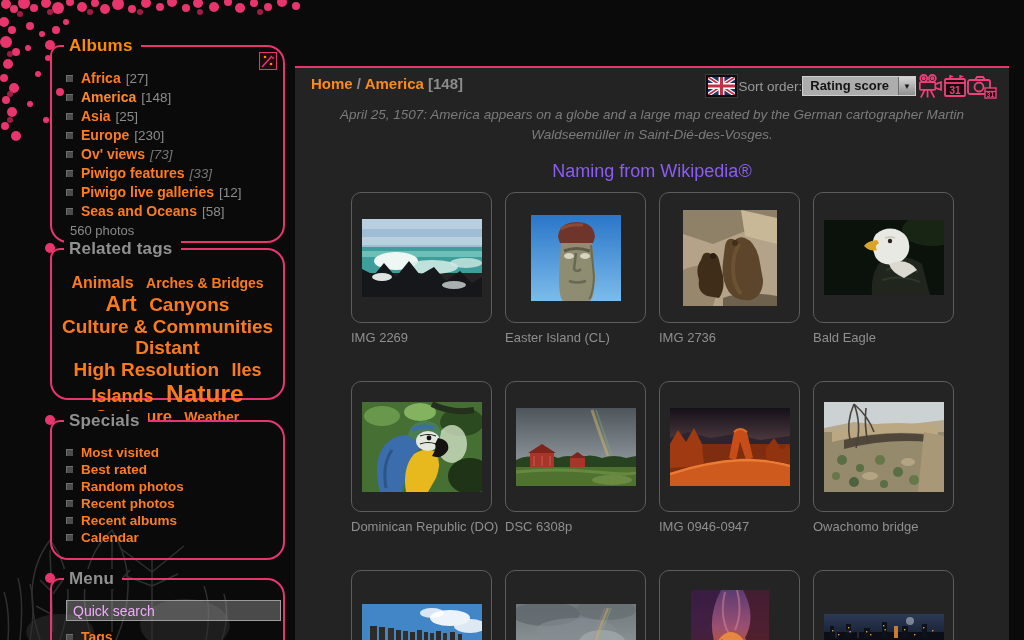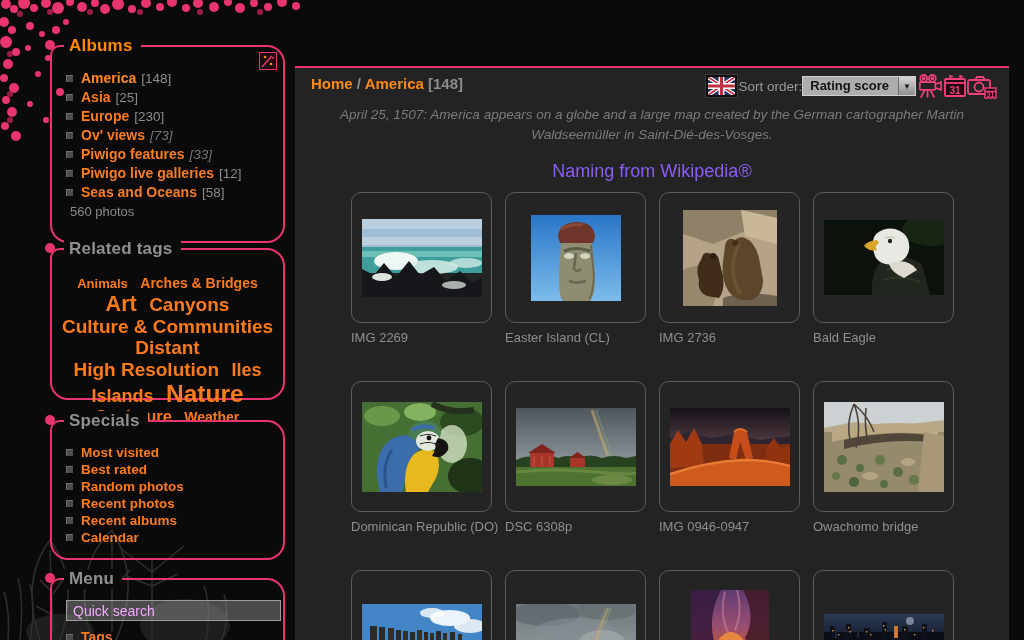--- a/index.html
+++ b/index.html
@@ -44,21 +44,21 @@
     vertical-align:1px;
   }
   .lbl { color:#fc7c1e; font-weight:600; }
   .cur .lbl { font-weight:800; color:#ff8a26; }
   .cnt { color:#8c8c8c; font-weight:400; margin-left:5px; font-size:13.5px; }
   .cnt.it { font-style:italic; color:#757575; }
   .list-footer { color:#8a8a8a; font-size:13px; padding:2px 0 0 4px; }
   
   .cloud { padding:24px 6px 0 6px; text-align:center; line-height:1.12; }
   .tag { color:#fb7a1a; font-weight:600; margin:0 4px; white-space:nowrap; cursor:pointer; }
-  .w1{font-size:13px;} .w2{font-size:14px;} .w3{font-size:16.5px;}
+  .w1{font-size:16px;} .w2{font-size:14px;} .w3{font-size:16.5px;}
   .w4{font-size:18px;} .w5{font-size:19px;} .w6{font-size:21.5px;} .w7{font-size:24.5px;}
   
   #box-menu .items { padding-top:20px; }
   .qsearch {
     display:block; width:215px; height:21px; margin:0 0 7px 0;
     background:rgba(165,165,165,.42); border:1px solid #9c9c9c;
     color:#f0abfc; font-size:14px; padding:0 6px;
     font-family:"Liberation Sans", sans-serif;
   }
   
@@ -186,20 +186,21 @@
   <span class="corner-icon">
     <svg width="18" height="18" viewBox="0 0 18 18">
       <rect x="0.5" y="0.5" width="17" height="17" fill="#200a10" stroke="#e8356d"></rect>
       <path d="M3,15 L13,4" stroke="#e8356d" stroke-width="1.5"></path>
       <circle cx="6" cy="5" r="1.3" fill="#ff8a00"></circle>
         <circle cx="12" cy="12" r="1.3" fill="#ff8a00"></circle>
         <circle cx="14" cy="6" r="1" fill="#e8356d"></circle>
     </svg>
   </span>
   <div class="items">
+    <div class="s-item"><span class="bullet"></span><span class="lbl">Africa</span><span class="cnt">[27]</span></div>
     <div class="s-item cur"><span class="bullet"></span><span class="lbl">America</span><span class="cnt">[148]</span></div>
     <div class="s-item"><span class="bullet"></span><span class="lbl">Asia</span><span class="cnt">[25]</span></div>
     <div class="s-item"><span class="bullet"></span><span class="lbl">Europe</span><span class="cnt">[230]</span></div>
     <div class="s-item"><span class="bullet"></span><span class="lbl">Ov' views</span><span class="cnt it">[73]</span></div>
     <div class="s-item"><span class="bullet"></span><span class="lbl">Piwigo features</span><span class="cnt it">[33]</span></div>
     <div class="s-item"><span class="bullet"></span><span class="lbl">Piwigo live galleries</span><span class="cnt">[12]</span></div>
     <div class="s-item"><span class="bullet"></span><span class="lbl">Seas and Oceans</span><span class="cnt">[58]</span></div>
     <div class="list-footer">560 photos</div>
   </div>
 </div>

